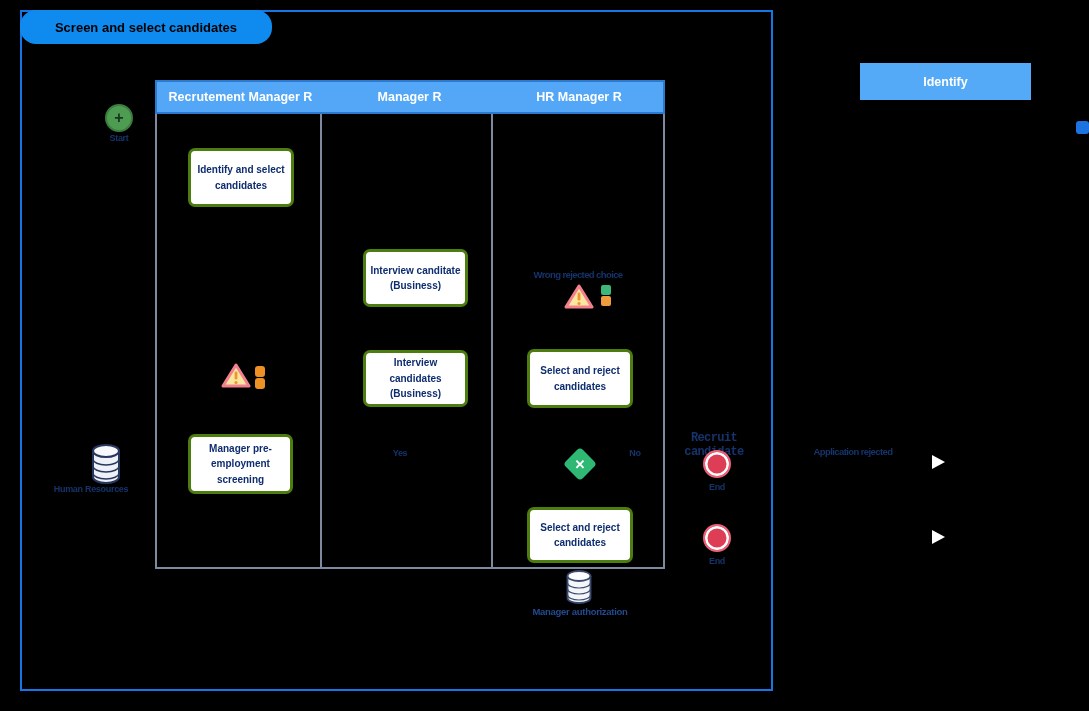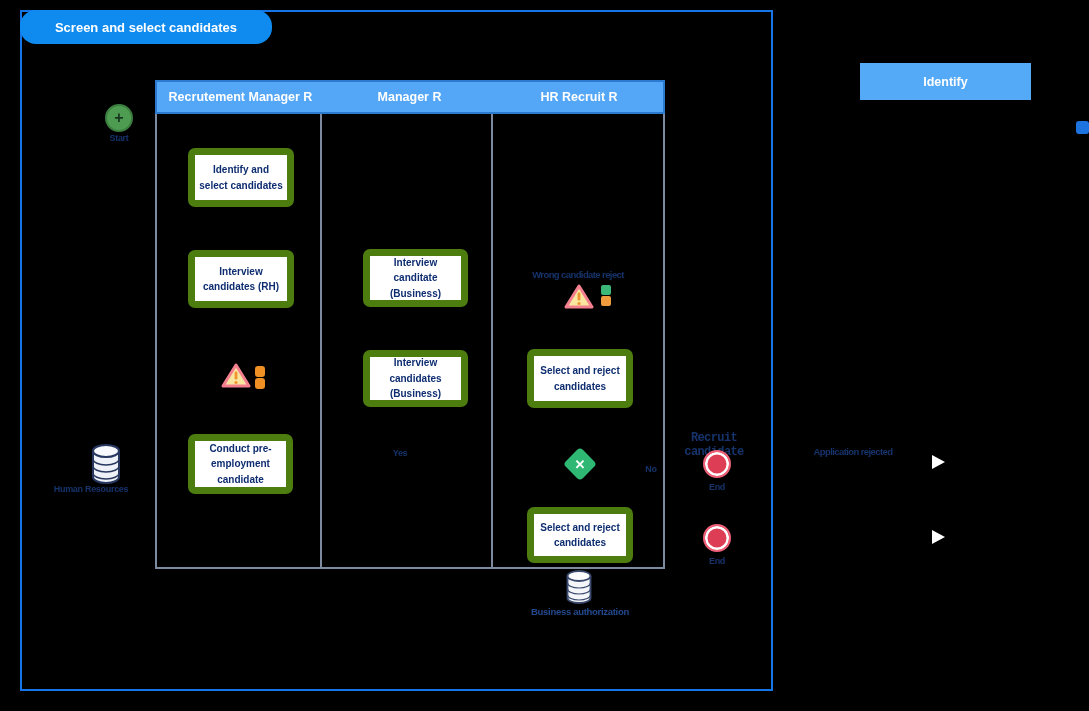--- a/index.html
+++ b/index.html
@@ -1,35 +1,35 @@
 <!DOCTYPE html>
 <html><head>
 <meta charset="utf-8">
 <style>
   html,body{margin:0;padding:0;background:#000;}
   .stage{position:relative;width:1089px;height:711px;background:#000;overflow:hidden;
          font-family:"Liberation Sans",sans-serif;}
   .abs{position:absolute;}
   
   .container{left:20px;top:10px;width:749px;height:677px;border:2px solid #1676e8;}
-  .title-box{left:20px;top:10px;width:252px;height:34px;background:#0f8bf0;color:#ffffff;
+  .title-box{left:20px;top:10px;width:252px;height:34px;background:#0f8bf0;color:#000000;
              display:flex;align-items:center;justify-content:center;font-weight:bold;
              font-size:13px;z-index:3;border-radius:16px;}
   
   .lane-table{left:155px;top:80px;width:510px;height:489px;}
   .lane-header{position:absolute;left:0;top:0;width:100%;height:34px;box-sizing:border-box;
                background:#54a7f6;border:2px solid #2b7ad0;display:flex;z-index:2;}
   .lane-header .cell{display:flex;align-items:center;justify-content:center;color:#fff;
                      font-weight:bold;font-size:12.5px;}
   .c1{width:167px;} .c2{width:171px;} .c3{flex:1;}
   .lane-body{position:absolute;left:0;top:34px;right:0;bottom:0;box-sizing:border-box;
              border-left:2px solid #7e8aa0;border-right:2px solid #7e8aa0;border-bottom:2px solid #7e8aa0;}
   .divider{position:absolute;top:34px;bottom:0;width:2px;background:#7e8aa0;}
   
-  .task{background:#fff;border:7px solid #4d7c0f;border-radius:7px;box-sizing:border-box;
+  .task{background:#fff;border:3px solid #4d7c0f;border-radius:7px;box-sizing:border-box;
         display:flex;align-items:center;justify-content:center;text-align:center;
         font-weight:bold;font-size:10px;color:#0e2d70;line-height:1.55;padding:3px;z-index:2;}
   .lbl{color:#16336b;font-weight:bold;font-size:9px;text-align:center;letter-spacing:-0.3px;z-index:2;}
   .start-ev{width:24px;height:24px;border-radius:50%;background:#4e9b52;border:2px solid #3a7d3f;
             display:flex;align-items:center;justify-content:center;color:#17361f;
             font-weight:bold;font-size:16px;line-height:1;z-index:2;}
   .end-ev{width:24px;height:24px;border-radius:50%;background:#de3e55;border:2px solid #ee6078;
           box-shadow:inset 0 0 0 2.5px #fff;z-index:2;}
   .gateway{width:34px;height:34px;z-index:2;}
   .gateway .dm{position:absolute;left:5px;top:5px;width:24px;height:24px;background:#2eb873;
@@ -60,21 +60,21 @@
 
   <div class="abs lane-table">
     <div class="lane-header">
       <div class="cell c1">
         <span>Recrutement Manager R</span>
       </div>
       <div class="cell c2">
         <span>Manager R</span>
       </div>
       <div class="cell c3">
-        <span>HR Recruit R</span>
+        <span>HR Manager R</span>
       </div>
     </div>
     <div class="lane-body"></div>
     <div class="divider" style="left:165px;"></div>
     <div class="divider" style="left:336px;"></div>
   </div>
 
   <div class="abs start-ev" style="left:105px;top:104px;">
     <span>+</span>
   </div>
@@ -85,73 +85,70 @@
     <ellipse cx="17" cy="7" rx="13" ry="6" fill="#f7f9fc" stroke="#27375f" stroke-width="2"></ellipse>
     <path d="M4 15 a13 6 0 0 0 26 0" fill="none" stroke="#27375f" stroke-width="1.4"></path>
     <path d="M4 22 a13 6 0 0 0 26 0" fill="none" stroke="#27375f" stroke-width="1.4"></path>
     <path d="M4 29 a13 6 0 0 0 26 0" fill="none" stroke="#27375f" stroke-width="1.4"></path>
   </svg>
   <div class="abs lbl" style="left:40px;top:484px;width:102px;">Human Resources</div>
 
   <div class="abs task" style="left:188px;top:148px;width:106px;height:59px;">
     <span>Identify and select candidates</span>
   </div>
-  <div class="abs task" style="left:188px;top:250px;width:106px;height:58px;">
-    <span>Interview candidates (RH)</span>
-  </div>
   <svg class="abs" style="left:221px;top:363px;z-index:2;" width="30" height="26" viewBox="0 0 30 26">
     <path d="M15 2 L28 23 L2 23 Z" fill="#f9e7a0" stroke="#f4808f" stroke-width="3" stroke-linejoin="round"></path>
     <rect x="13.6" y="8.5" width="2.8" height="8" rx="1.3" fill="#ef9430"></rect>
     <circle cx="15" cy="19.5" r="1.6" fill="#ef9430"></circle>
   </svg>
   <div class="abs bars-icon" style="left:255px;top:366px;">
     <div class="b"></div>
       <div class="b"></div>
   </div>
   <div class="abs task" style="left:188px;top:434px;width:105px;height:60px;">
-    <span>Conduct pre-employment candidate</span>
+    <span>Manager pre-employment screening</span>
   </div>
 
   <div class="abs task" style="left:363px;top:249px;width:105px;height:58px;">
     <span>Interview canditate (Business)</span>
   </div>
   <div class="abs task" style="left:363px;top:350px;width:105px;height:57px;">
     <span>Interview candidates (Business)</span>
   </div>
   <div class="abs lbl" style="left:385px;top:448px;width:30px;">Yes</div>
 
-  <div class="abs lbl squeeze" style="left:513px;top:269px;width:130px;font-size:9.5px;">Wrong candidate reject</div>
+  <div class="abs lbl squeeze" style="left:513px;top:269px;width:130px;font-size:9.5px;">Wrong rejected choice</div>
   <svg class="abs" style="left:564px;top:284px;z-index:2;" width="30" height="26" viewBox="0 0 30 26">
     <path d="M15 2 L28 23 L2 23 Z" fill="#f9e7a0" stroke="#f4808f" stroke-width="3" stroke-linejoin="round"></path>
     <rect x="13.6" y="8.5" width="2.8" height="8" rx="1.3" fill="#ef9430"></rect>
     <circle cx="15" cy="19.5" r="1.6" fill="#ef9430"></circle>
   </svg>
   <div class="abs sq-icon" style="left:601px;top:285px;">
     <div class="g"></div>
       <div class="o"></div>
   </div>
   <div class="abs task" style="left:527px;top:349px;width:106px;height:59px;">
     <span>Select and reject candidates</span>
   </div>
   <div class="abs gateway" style="left:563px;top:447px;">
     <div class="dm"></div>
     <div class="gx">✕</div>
   </div>
-  <div class="abs lbl" style="left:638px;top:448px;width:26px;margin-top:16px;">No</div>
+  <div class="abs lbl" style="left:622px;top:448px;width:26px;">No</div>
   <div class="abs task" style="left:527px;top:507px;width:106px;height:56px;">
     <span>Select and reject candidates</span>
   </div>
   <svg class="abs" style="left:564px;top:570px;z-index:2;" width="30" height="34" viewBox="0 0 30 34">
     <path d="M3.5 6 v22 a11.5 5 0 0 0 23 0 v-22" fill="#f4f6fa" stroke="#3a4a6e" stroke-width="1.8"></path>
     <ellipse cx="15" cy="6" rx="11.5" ry="5" fill="#fbfcfe" stroke="#3a4a6e" stroke-width="1.8"></ellipse>
     <path d="M3.5 13 a11.5 5 0 0 0 23 0" fill="none" stroke="#3a4a6e" stroke-width="1.2"></path>
     <path d="M3.5 19 a11.5 5 0 0 0 23 0" fill="none" stroke="#3a4a6e" stroke-width="1.2"></path>
     <path d="M3.5 25 a11.5 5 0 0 0 23 0" fill="none" stroke="#3a4a6e" stroke-width="1.2"></path>
   </svg>
-  <div class="abs lbl" style="left:528px;top:606px;width:104px;font-size:9.5px;color:#24498f;">Business authorization</div>
+  <div class="abs lbl" style="left:528px;top:606px;width:104px;font-size:9.5px;color:#24498f;">Manager authorization</div>
 
   <div class="abs lbl squeeze" style="left:666px;top:431px;width:96px;font-size:12px;font-family:Liberation Mono, monospace;">Recruit candidate</div>
   <div class="abs end-ev" style="left:703px;top:450px;"></div>
   <div class="abs lbl" style="left:700px;top:482px;width:34px;">End</div>
   <div class="abs end-ev" style="left:703px;top:524px;"></div>
   <div class="abs lbl" style="left:700px;top:556px;width:34px;">End</div>
 
   <div class="abs lbl squeeze" style="left:798px;top:446px;width:110px;font-size:9.5px;">Application rejected</div>
   <div class="abs arrow-r" style="left:932px;top:455px;"></div>
   <div class="abs arrow-r" style="left:932px;top:530px;"></div>

